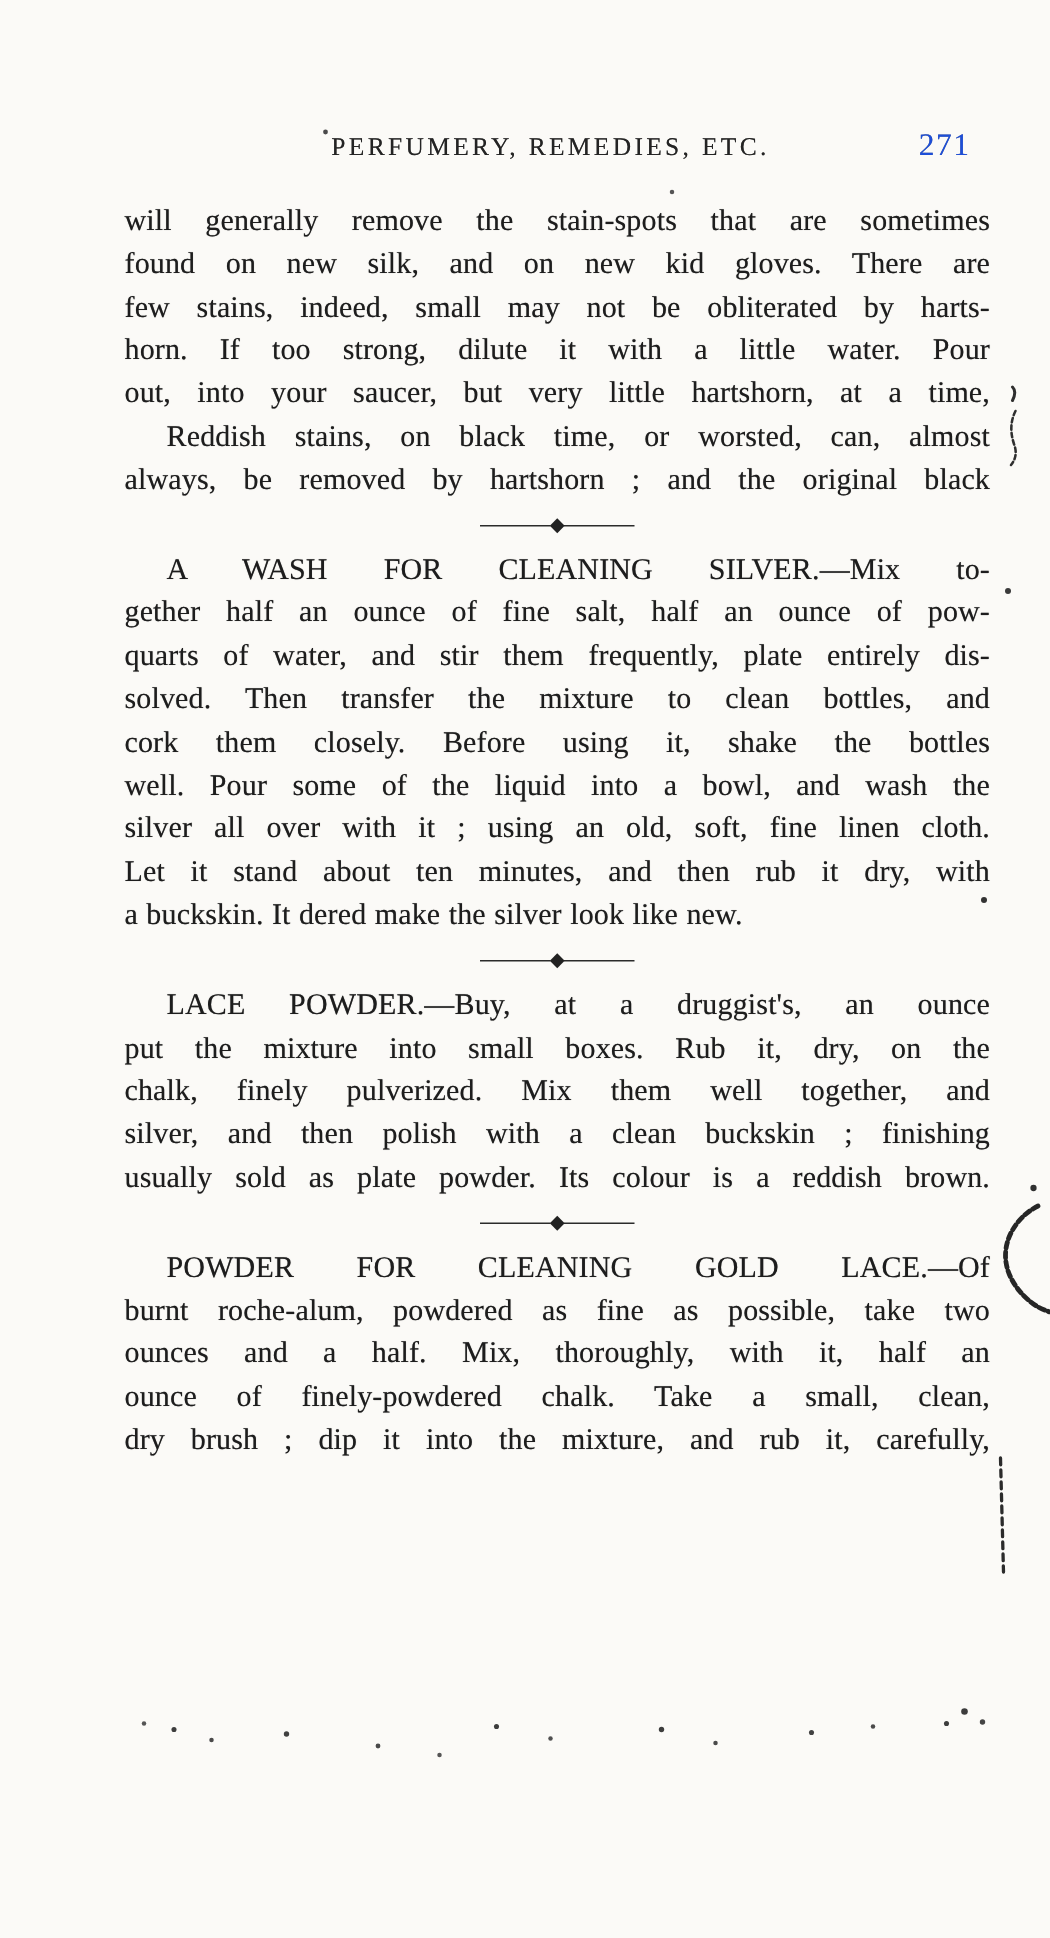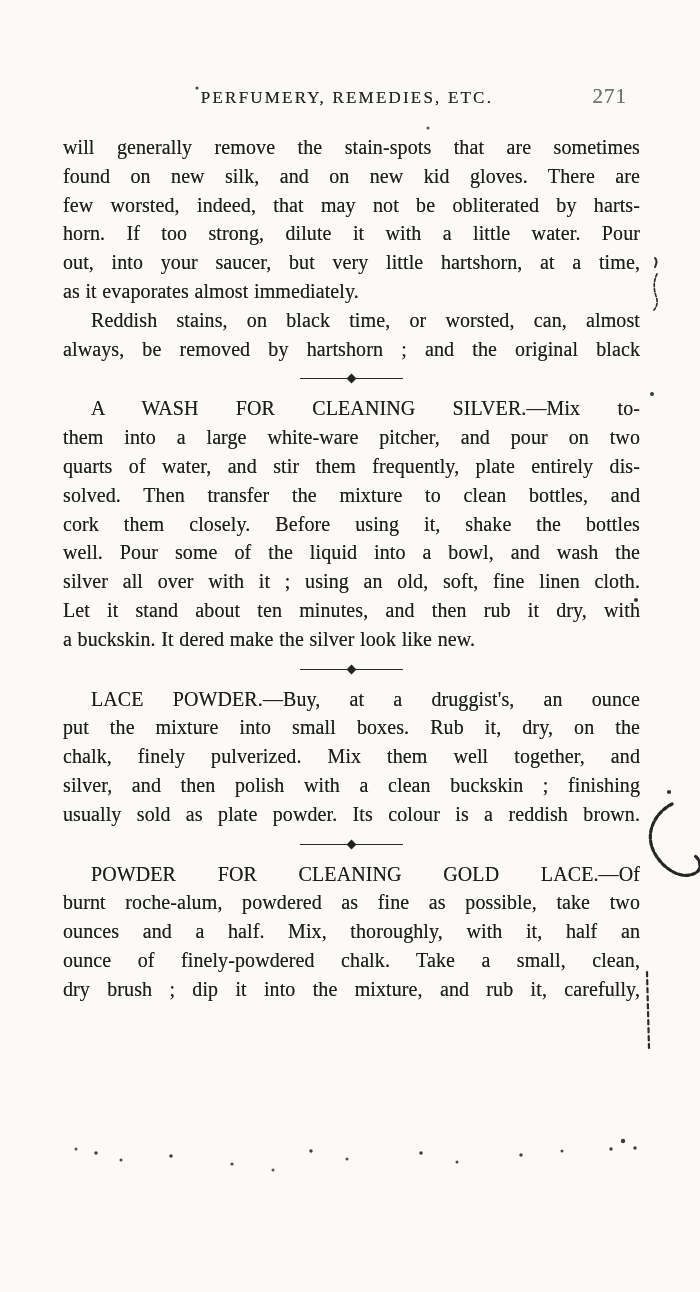--- a/index.html
+++ b/index.html
@@ -5,40 +5,40 @@
   html, body { margin: 0; padding: 0; }
   body {
     width: 700px; height: 1292px;
     background: #fbfaf7;
     position: relative;
     overflow: hidden;
     font-family: "Liberation Serif", serif;
     color: #1e1e1e;
   }
   .page {
-    position: absolute; inset: 0;
+    position: absolute; inset: 0; margin-left: 20px;
   }
   
   .header {
     position: absolute;
     left: 63px; top: 88px; width: 577px; height: 26px;
   }
   .running-title {
     position: absolute; left: -9px; right: 0; top: 0;
     text-align: center;
     font-size: 17px;
     letter-spacing: 2.2px;
     color: #242424;
     text-shadow: 0 0 0.4px rgba(20,20,20,.55);
   }
   .page-number {
     position: absolute; right: 13px; top: -4px;
     font-size: 21px;
     letter-spacing: 1px;
-    color: #737373;
+    color: #1d4ed8;
     text-shadow: 0 0 0.4px rgba(20,20,20,.5);
     text-align: center;
   }
   
   .text-block {
     position: absolute;
     left: 63px; top: 133px; width: 577px; font-family: Liberation Serif, serif;
   }
   .line {
     font-size: 20px;
@@ -105,33 +105,32 @@
 <div class="page">
 
   <div class="header">
     <div class="running-title">PERFUMERY, REMEDIES, ETC.</div>
     <div class="page-number">271</div>
   </div>
 
   <div class="text-block" id="text-block">
       <div class="line">will generally remove the stain-spots that are sometimes</div>
       <div class="line">found on new silk, and on new kid gloves. There are</div>
-      <div class="line">few worsted, indeed, that may not be obliterated by harts-</div>
+      <div class="line">few stains, indeed, small may not be obliterated by harts-</div>
       <div class="line">horn. If too strong, dilute it with a little water. Pour</div>
       <div class="line">out, into your saucer, but very little hartshorn, at a time,</div>
-      <div class="line lastleft">as it evaporates almost immediately.</div>
       <div class="line indent">Reddish stains, on black time, or worsted, can, almost</div>
       <div class="line">always, be removed by hartshorn ; and the original black</div>
       <div class="divider">
         <span class="seg"></span>
         <span class="diamond"></span>
         <span class="seg"></span>
       </div>
       <div class="line indent">A WASH FOR CLEANING SILVER.—Mix to-</div>
-      <div class="line">them into a large white-ware pitcher, and pour on two</div>
+      <div class="line">gether half an ounce of fine salt, half an ounce of pow-</div>
       <div class="line">quarts of water, and stir them frequently, plate entirely dis-</div>
       <div class="line">solved. Then transfer the mixture to clean bottles, and</div>
       <div class="line">cork them closely. Before using it, shake the bottles</div>
       <div class="line">well. Pour some of the liquid into a bowl, and wash the</div>
       <div class="line">silver all over with it ; using an old, soft, fine linen cloth.</div>
       <div class="line">Let it stand about ten minutes, and then rub it dry, with</div>
       <div class="line lastleft">a buckskin. It dered make the silver look like new.</div>
       <div class="divider">
         <span class="seg"></span>
         <span class="diamond"></span>

